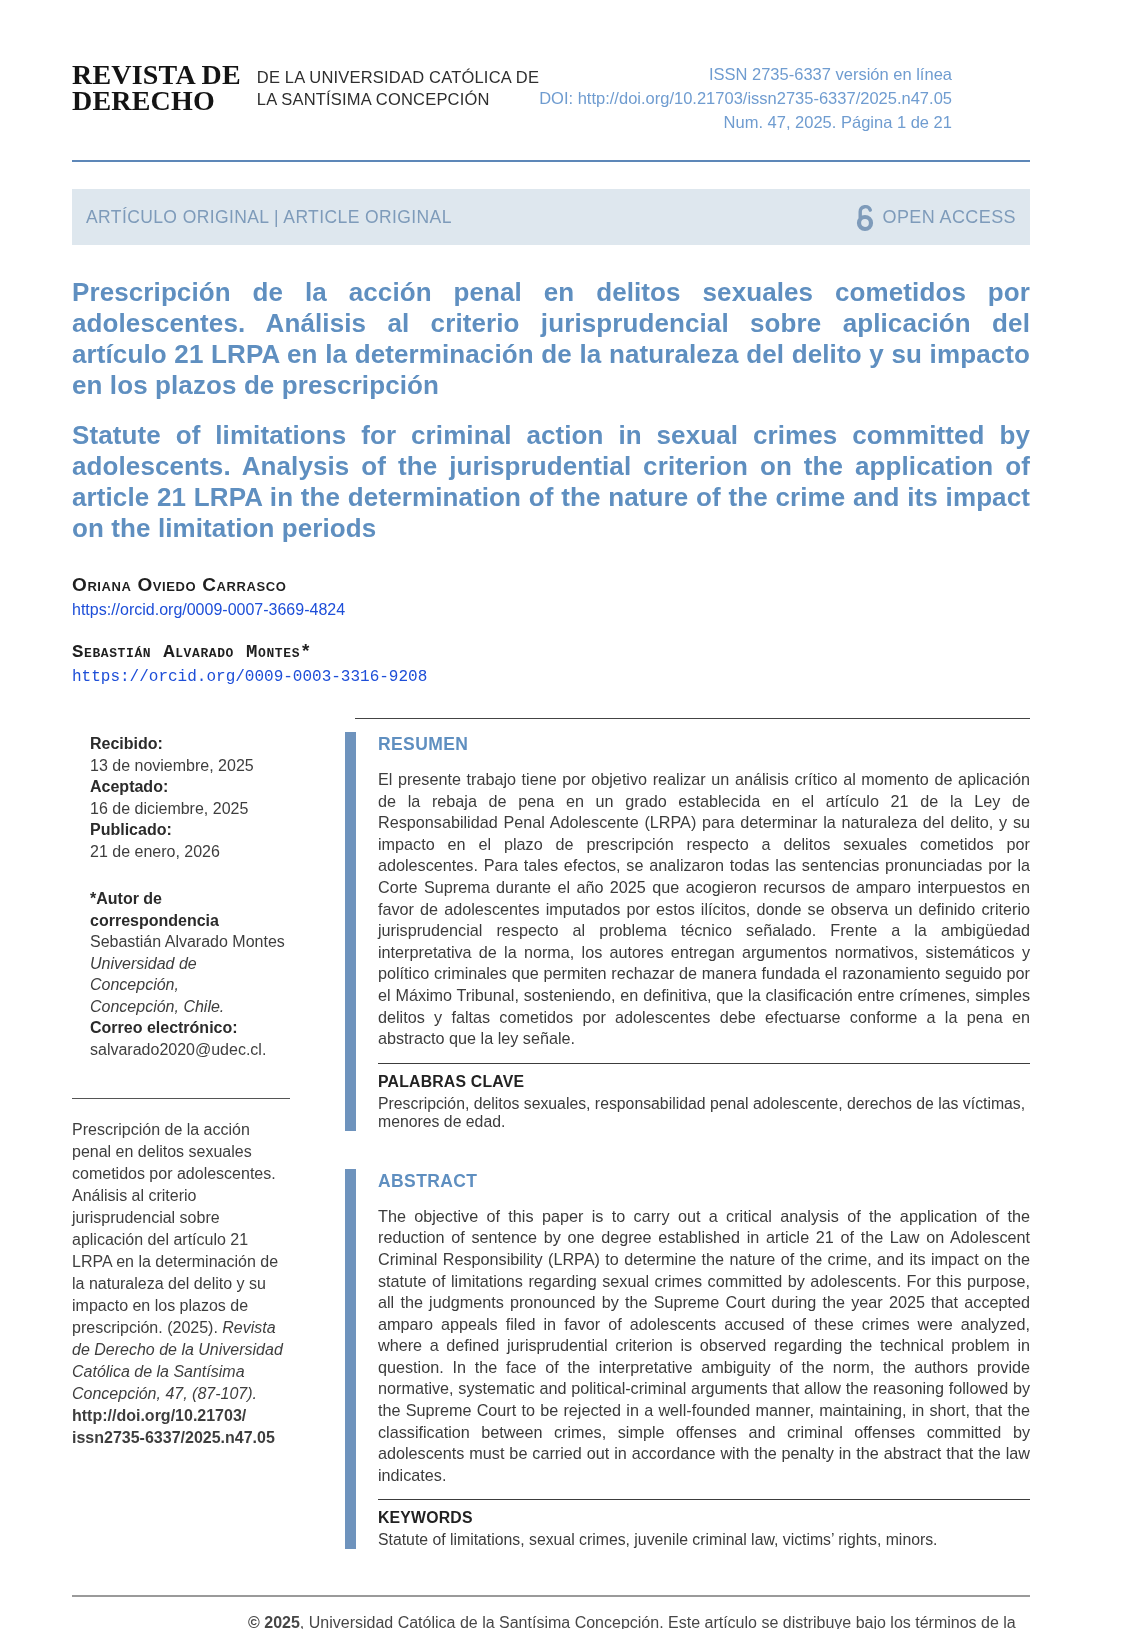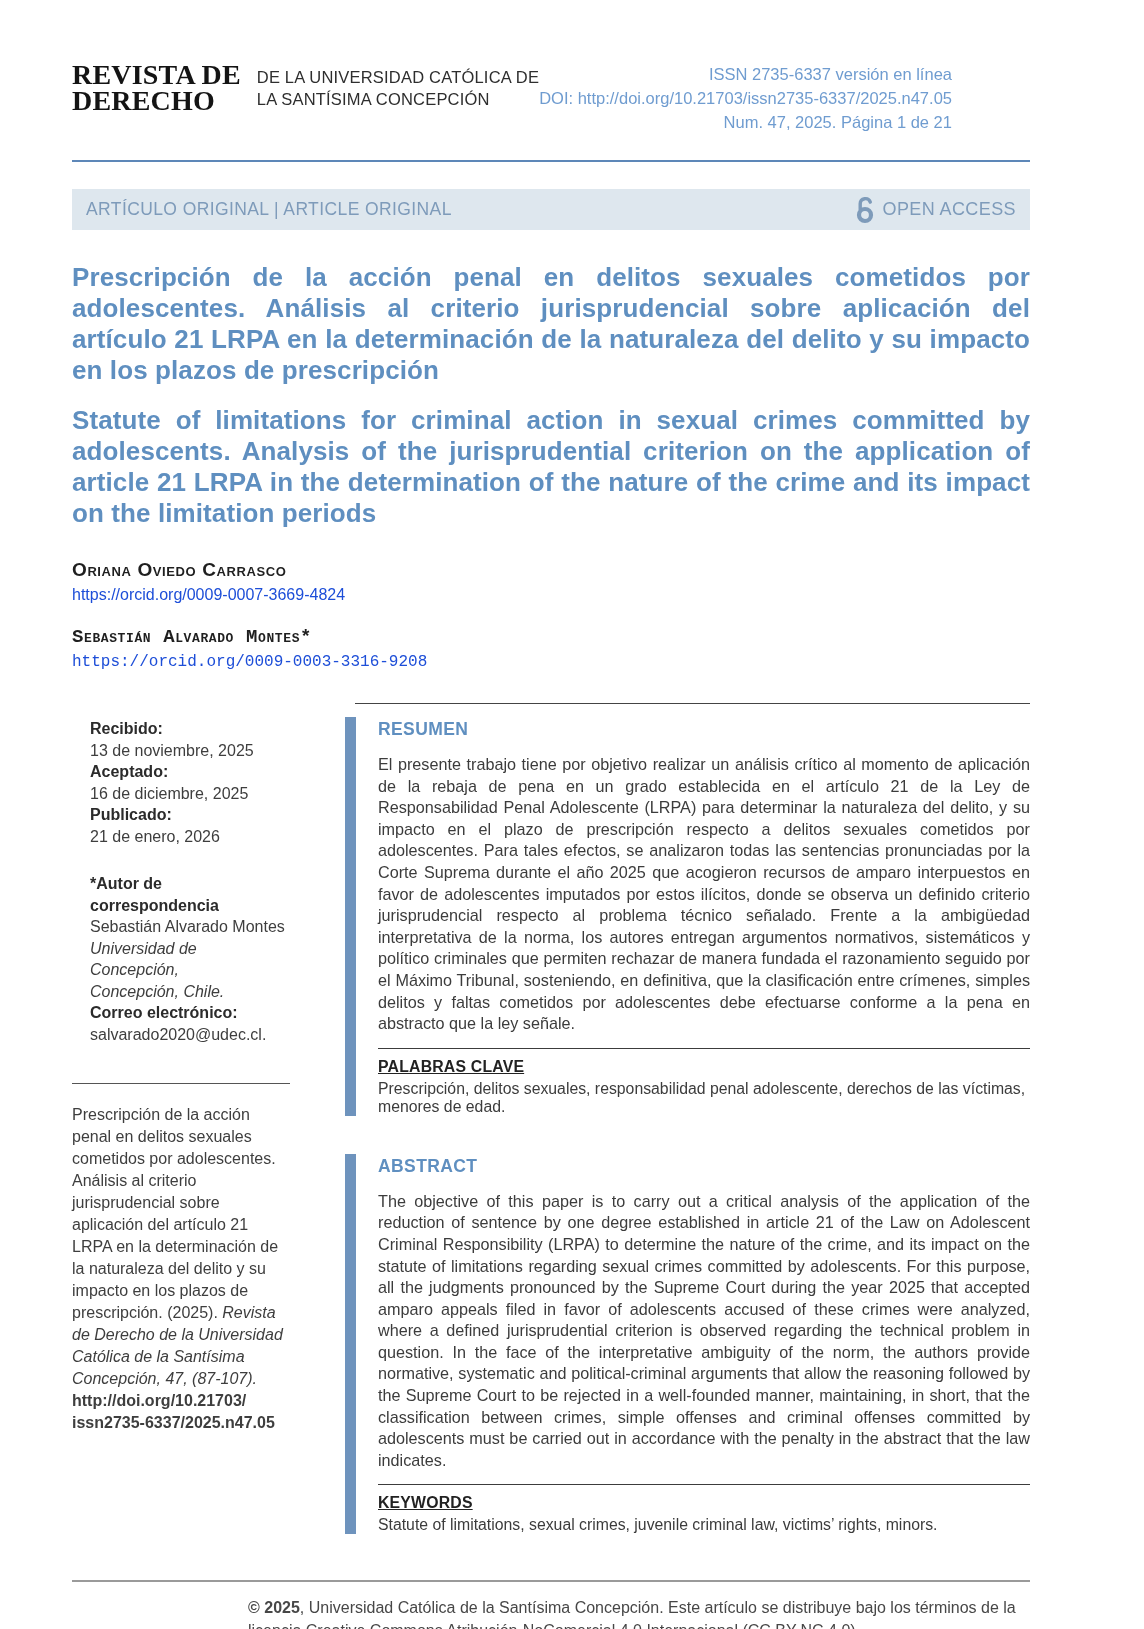--- a/index.html
+++ b/index.html
@@ -18,21 +18,21 @@
   .brand-name {
     font-family: "Liberation Serif", serif; font-weight: bold;
     font-size: 28px; line-height: 26px; color: #141414; letter-spacing: 0.2px;
   }
   .brand-sub { font-size: 16.5px; line-height: 22px; color: #2e2e2e; padding-top: 4px; letter-spacing: 0.2px; }
   .header-meta { text-align: right; color: #6f9cd0; font-size: 16.5px; line-height: 24px; }
   .header-rule { border: none; border-top: 2.5px solid #5d87b8; margin: 26px 0 0; }
 
   
   .article-bar {
-    margin-top: 27px; background: #dee7ee; height: 41px;
+    margin-top: 27px; background: #dee7ee; height: 56px;
     display: flex; align-items: center; justify-content: space-between;
     padding: 0 14px; color: #7e9bba;
   }
   .article-bar-label { font-size: 17.5px; letter-spacing: 0.4px; }
   .open-access { display: flex; align-items: center; gap: 7px; font-size: 18px; letter-spacing: 0.4px; }
   .open-access svg { display: block; }
 
   
   .title-es, .title-en {
     color: #5f8fc0; font-weight: bold; font-size: 26px; line-height: 31px;
@@ -64,21 +64,21 @@
   .citation .bd { font-weight: bold; display: block; }
 
   .col-rule { border: none; border-top: 1.5px solid #444444; margin: 0 0 13px 10px; }
   .section { display: flex; }
   .section + .section { margin-top: 38px; }
   .vbar-blue { width: 11px; background: #6e93bd; flex: none; }
   .section-body { margin-left: 22px; flex: 1; }
   .section-heading { color: #5f8fc0; font-size: 17.5px; font-weight: bold; margin: 2px 0 14px; letter-spacing: 0.4px; }
   .section-text { margin: 0; font-size: 16.2px; line-height: 21.6px; text-align: justify; color: #3c3c3c; }
   .kw-rule { border: none; border-top: 1.5px solid #3c3c3c; margin: 13px 0 9px; }
-  .kw-head { font-weight: bold; font-size: 15.8px; color: #222222; margin-bottom: 4px; letter-spacing: 0.2px; text-decoration: underline; }
+  .kw-head { font-weight: bold; font-size: 15.8px; color: #222222; margin-bottom: 4px; letter-spacing: 0.2px; }
   .kw { font-size: 15.8px; color: #3c3c3c; }
 
   
   .footer-rule { border: none; border-top: 2px solid #9a9a9a; margin: 46px 0 0; }
   footer { display: flex; margin-top: 15px; }
   .logo-wrap { width: 176px; flex: none; display: flex; align-items: center; gap: 7px; padding-top: 20px; }
   .footer-text { font-size: 16px; line-height: 22.5px; color: #474747; flex: 1; }
   .footer-text .bd { font-weight: bold; }
 </style>
 </head>

